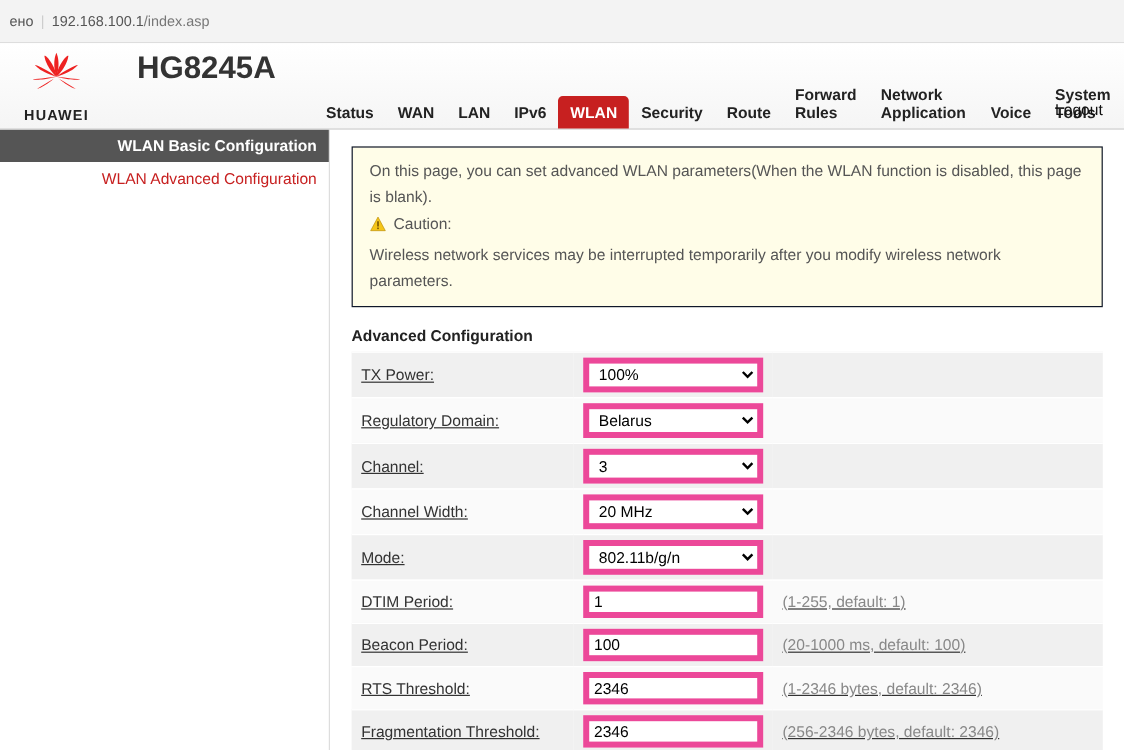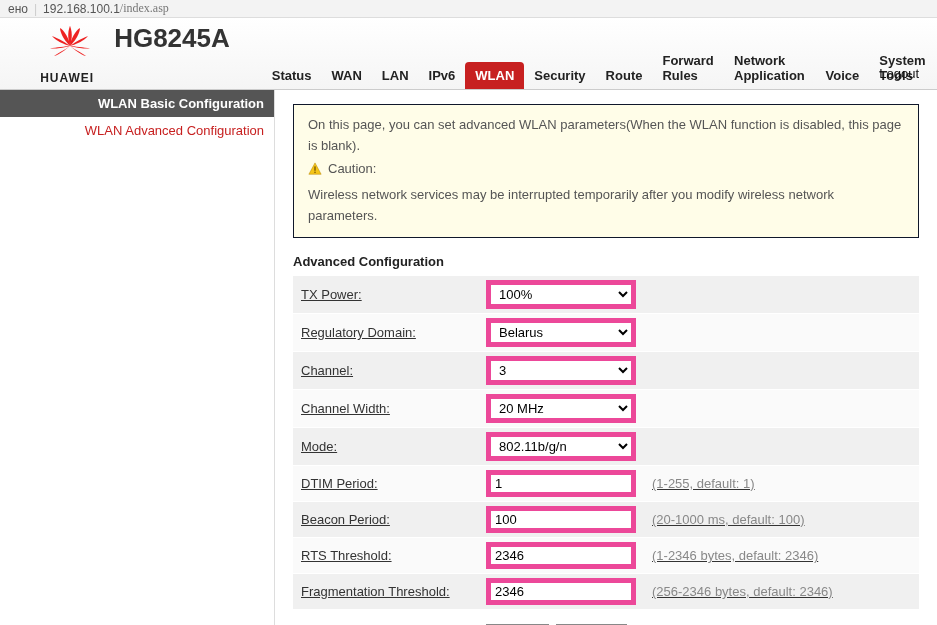--- a/index.html
+++ b/index.html
@@ -1,22 +1,22 @@
 <!DOCTYPE html>
 <html><head>
   <meta charset="utf-8">
   <style>
     * { box-sizing: border-box; margin: 0; padding: 0; }
     body { font-family: Arial, sans-serif; font-size: 13px; color: #333; background: #fff; width: 937px; }
-    .url-bar { height: 18px; background: #f3f3f3; border-bottom: 1px solid #ddd; display: flex; align-items: center; padding: 0 8px; font-size: 12px; color: #555; }
+    .url-bar { height: 36px; background: #f3f3f3; border-bottom: 1px solid #ddd; display: flex; align-items: center; padding: 0 8px; font-size: 12px; color: #555; }
     .url-sep { margin: 0 6px; color: #ccc; }
-    .url-path { color: #777; font-family: Liberation Serif, serif; }
+    .url-path { color: #777; }
 
     .header-band { height: 72px; background: linear-gradient(#fff, #f5f5f5); border-bottom: 1px solid #ccc; display: flex; align-items: flex-end; position: relative; }
-    .logo-wrap { width: 112px; text-align: right; padding-bottom: 4px; }
+    .logo-wrap { width: 112px; text-align: center; padding-bottom: 4px; }
     .huawei-logo { width: 48px; height: 40px; margin: 0 auto 2px; }
     .huawei-text { font-size: 12px; font-weight: bold; letter-spacing: 1px; color: #222; }
     .model-name { font-size: 26px; font-weight: bold; color: #333; flex: 0 0 auto; padding: 0 20px 30px 20px; align-self: center; }
     .main-nav { display: flex; align-items: flex-end; padding-left: 12px; padding-bottom: 0; gap: 0; }
     .main-nav-item { padding: 6px 10px 6px; font-size: 13px; font-weight: bold; color: #222; cursor: pointer; border-radius: 4px 4px 0 0; }
     .main-nav-item.active { background: #c72020; color: #fff; }
     .logout { position: absolute; right: 18px; top: 48px; font-size: 13px; font-weight: normal; color: #111; cursor: pointer; }
 
     .content-row { display: flex; min-height: 540px; }
     .sidebar { width: 275px; border-right: 1px solid #ddd; }

